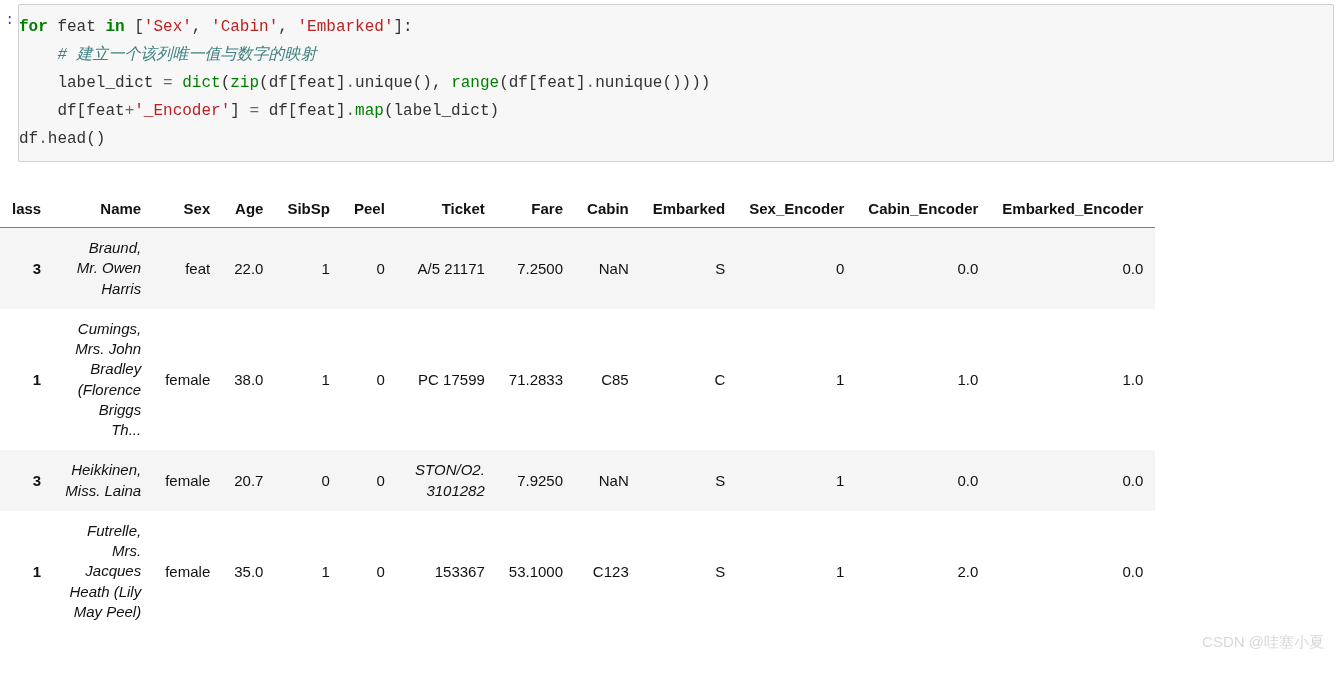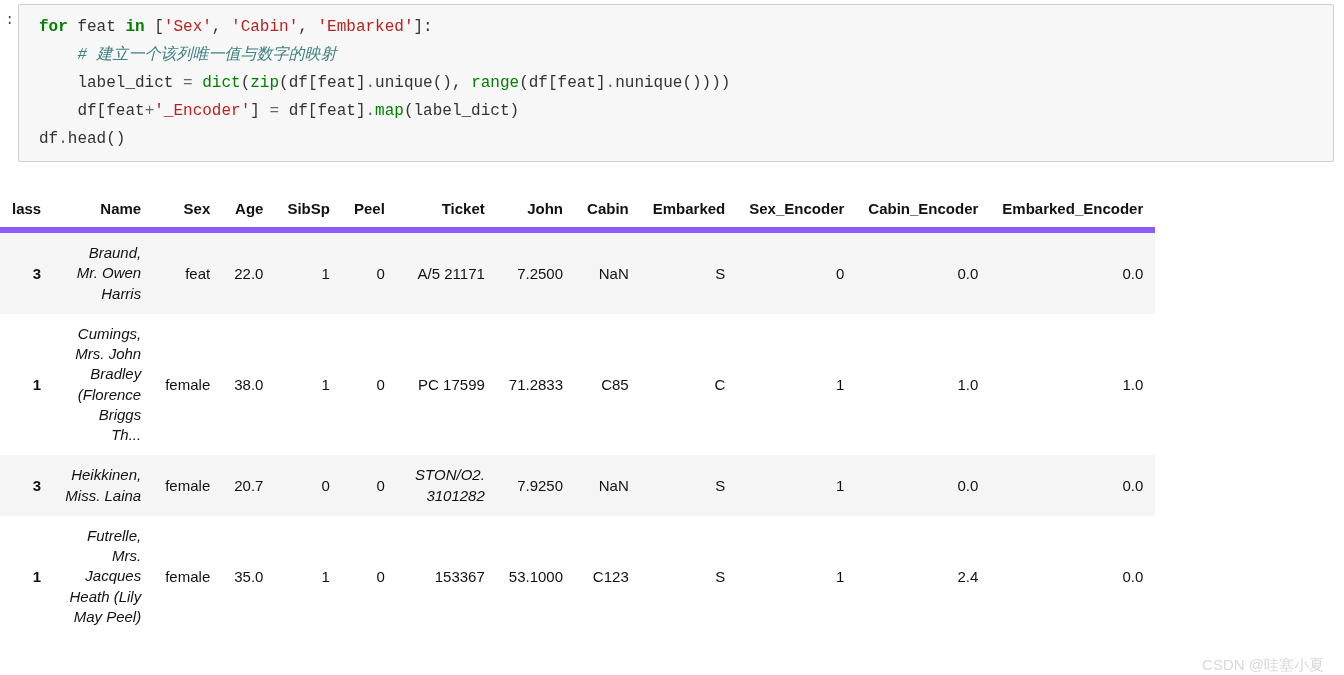--- a/index.html
+++ b/index.html
@@ -27,21 +27,21 @@
     font-family: "Courier New", monospace;
     font-size: 14px;
     padding-top: 8px;
     padding-right: 4px;
   }
   .code-cell {
     flex: 1;
     background: #f7f7f7;
     border: 1px solid #cfcfcf;
     border-radius: 2px;
-    padding: 8px 20px;
+    padding: 8px 0;
     margin-right: 10px;
     font-family: "SimSun", "Courier New", monospace;
     font-size: 16px;
     line-height: 1.75;
     white-space: pre;
     color: #333;
   }
   .tok-kw { color: #008000; font-weight: bold; }
   .tok-str { color: #BA2121; }
   .tok-comment { color: #408080; font-style: italic; }
@@ -60,41 +60,41 @@
     table-layout: auto;
   }
   table.dataframe th, table.dataframe td {
     padding: 10px 12px;
     text-align: right;
     vertical-align: middle;
     border: none;
   }
   table.dataframe thead th {
     font-weight: bold;
-    border-bottom: 6px solid #8b5cf6;
+    border-bottom: 1px solid #8b5cf6;
     white-space: nowrap;
   }
   table.dataframe tbody th {
     font-weight: bold;
   }
   table.dataframe tbody tr:nth-child(odd) {
     background: #f5f5f5;
   }
   table.dataframe tbody tr:nth-child(even) {
     background: #ffffff;
   }
   .name-cell {
     max-width: 100px;
     text-align: right;
     line-height: 1.35;
     font-style: italic;
   }
   .watermark {
     position: absolute;
-    bottom: 0;
+    bottom: 23px;
     right: 20px;
     color: #d8d8d8;
     font-size: 15px;
     font-family: Arial, sans-serif;
     pointer-events: none;
   }
 </style>
 </head>
 <body>
 
@@ -111,21 +111,21 @@
   <table class="dataframe">
     <thead>
       <tr>
         <th>lass</th>
         <th>Name</th>
         <th>Sex</th>
         <th>Age</th>
         <th>SibSp</th>
         <th>Peel</th>
         <th>Ticket</th>
-        <th>John</th>
+        <th>Fare</th>
         <th>Cabin</th>
         <th>Embarked</th>
         <th>Sex_Encoder</th>
         <th>Cabin_Encoder</th>
         <th>Embarked_Encoder</th>
       </tr>
     </thead>
     <tbody>
       <tr>
         <th>3</th>
@@ -177,20 +177,20 @@
         <td class="name-cell">Futrelle, Mrs. Jacques Heath (Lily May Peel)</td>
         <td>female</td>
         <td>35.0</td>
         <td>1</td>
         <td>0</td>
         <td>153367</td>
         <td>53.1000</td>
         <td>C123</td>
         <td>S</td>
         <td>1</td>
-        <td>2.4</td>
+        <td>2.0</td>
         <td>0.0</td>
       </tr>
     </tbody>
   </table>
 </div>
 
 <div class="watermark">CSDN @哇塞小夏</div>
 
 </body></html>

